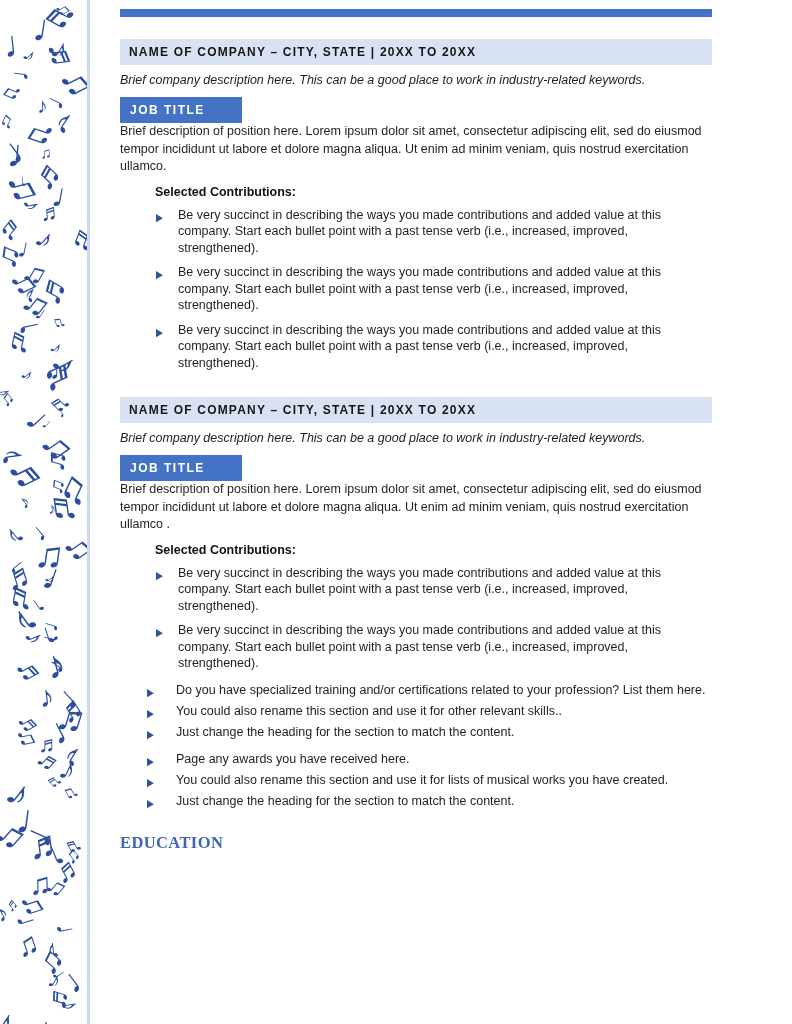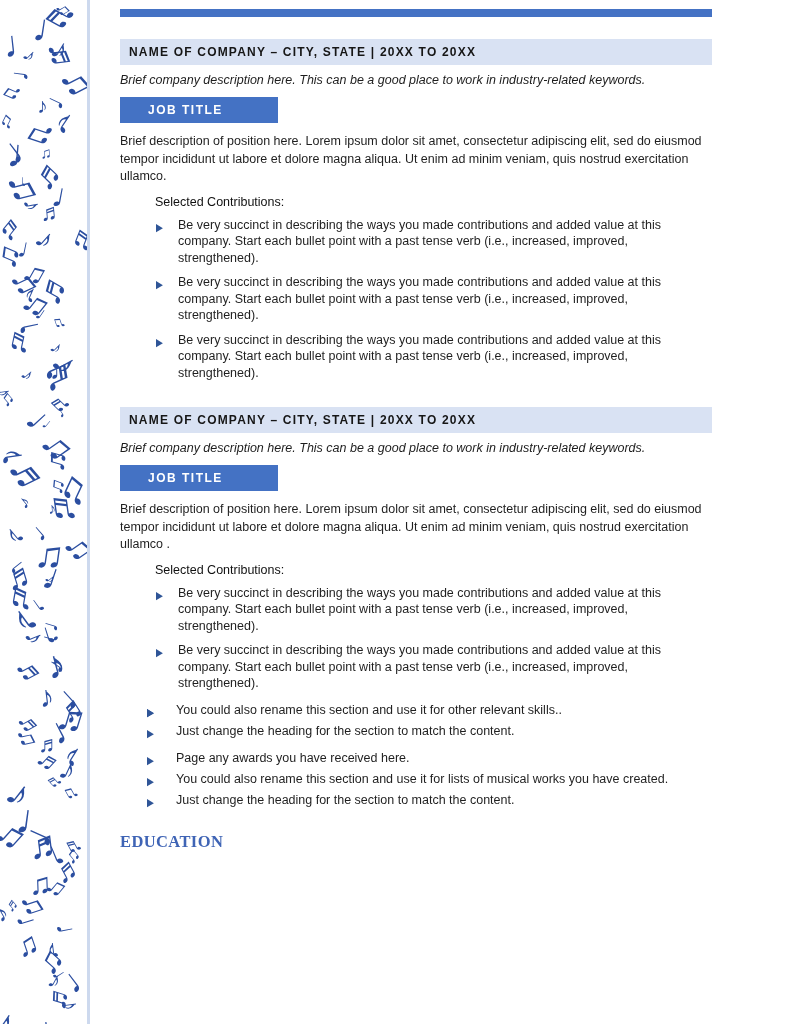--- a/index.html
+++ b/index.html
@@ -14,23 +14,23 @@
   .name-title{font-family:"Liberation Serif","DejaVu Serif",serif;font-weight:bold;font-size:19px;
               letter-spacing:.4px;color:#3f64b5;line-height:22px;}
   .page-info{font-size:12.5px;color:#2b2b2b;line-height:16px;}
   .page-info .sep{font-weight:bold;padding:0 5px;color:#111;}
   .header-rule{height:8px;background:#4472c4;margin-top:9px;}
 
   .company-banner{margin-top:22px;background:#d9e2f3;padding:6px 9px;font-weight:bold;font-size:12px;
                   letter-spacing:1.2px;color:#161616;}
   .company-desc{margin-top:8px;font-style:italic;font-size:12.5px;color:#1d1d1d;}
   .job-banner{margin-top:10px;display:inline-block;background:#4472c4;color:#ffffff;font-weight:bold;
-              font-size:12px;letter-spacing:1.5px;padding:6px 28px;min-width:102px;}
-  .position-desc{margin-top:10px;font-size:12.5px;line-height:17.5px;}
-  .contrib-label{margin:9px 0 0 35px;font-weight:normal;font-size:12.5px;color:#111;}
+              font-size:12px;letter-spacing:1.5px;padding:6px 10px;min-width:102px;}
+  .position-desc{font-size:12.5px;line-height:17.5px;}
+  .contrib-label{margin:9px 0 0 35px;font-weight:bold;font-size:12.5px;color:#111;}
 
   .bullet{position:relative;margin:8px 0 0 35px;padding-left:23px;font-size:12.5px;line-height:16.5px;}
   .bullet .bmark{position:absolute;left:1px;top:2px;font-size:9px;color:#2f5597;transform:scaleY(1.2);}
   .bullet.tight{margin:3px 0 0 26px;padding-left:30px;line-height:18px;}
   .bullet.tight.first{margin-top:9px;}
 
   .section-heading{margin-top:23px;font-family:"Liberation Serif","DejaVu Serif",serif;font-weight:bold;
                    font-size:16.5px;letter-spacing:.4px;color:#3f64b5;line-height:20px;}
 </style>
 </head>
@@ -195,20 +195,21 @@
       </div>
       <div class="bullet">
         <span class="bmark">▶</span>
         <span>Be very succinct in describing the ways you made contributions and added value at this company. Start each bullet point with a past tense verb (i.e., increased, improved, strengthened).</span>
       </div>
     </div>
 
     <div>
       <div class="bullet tight first">
         <span class="bmark">▶</span>
+        <span>Do you have specialized training and/or certifications related to your profession? List them here.</span>
       </div>
       <div class="bullet tight">
         <span class="bmark">▶</span>
         <span>You could also rename this section and use it for other relevant skills..</span>
       </div>
       <div class="bullet tight">
         <span class="bmark">▶</span>
         <span>Just change the heading for the section to match the content.</span>
       </div>
     </div>

